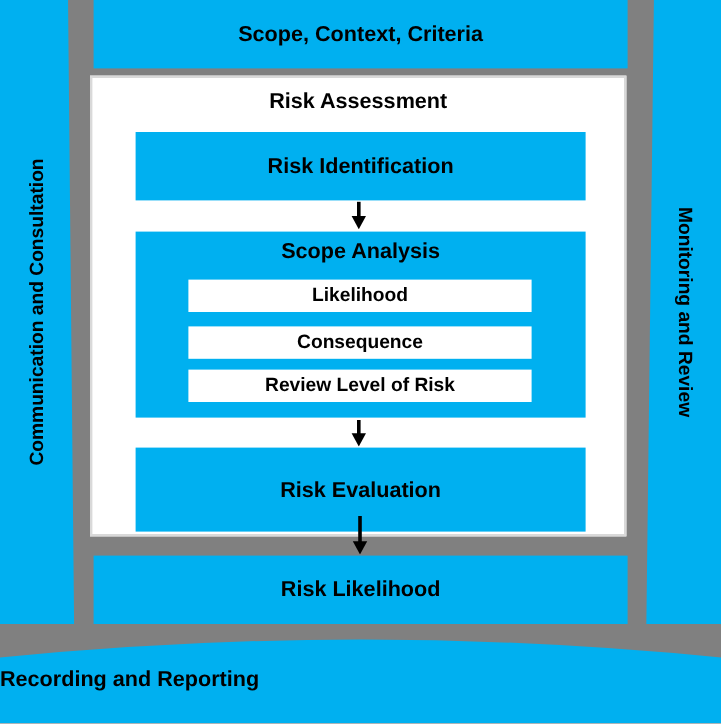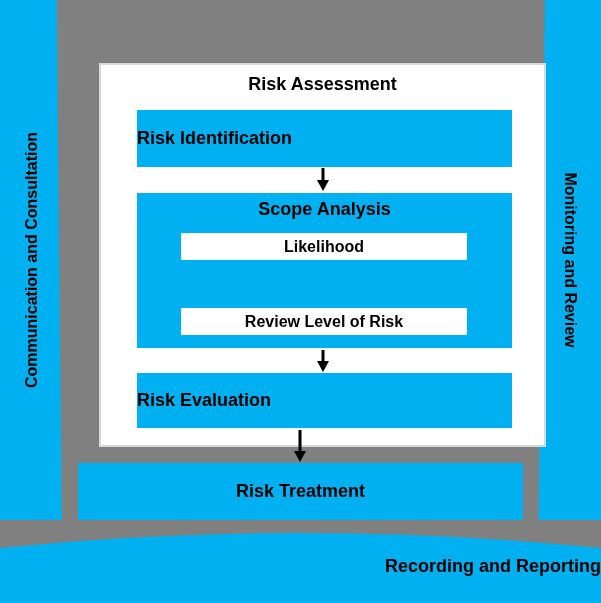--- a/index.html
+++ b/index.html
@@ -30,37 +30,36 @@
   .rot-ccw { transform: rotate(-90deg); }
   .rot-cw  { transform: rotate(90deg); }
 
   .panel {
     position: absolute;
     left: 75px; top: 63px;
     width: 447px; height: 384px;
     background: #FFFFFF;
     border: 2px solid #D9D9D9;
     box-sizing: border-box;
-    margin-left: 24px;
   }
   .panel-title {
     text-align: center;
     padding-top: 9px;
     font-size: 18px;
   }
   .node {
     position: absolute;
     background: #00B0F0;
     left: 36px;
     width: 375px;
   }
-  .node-flex { display: flex; align-items: center; font-size: 18px; }
+  .node-flex { display: flex; align-items: center; justify-content: center; font-size: 18px; }
   .node-identification { top: 45px;  height: 57px; }
   .node-analysis       { top: 128px; height: 155px; }
-  .node-evaluation     { top: 308px; height: 55px; }
+  .node-evaluation     { top: 308px; height: 70px; }
   .node-label { text-align: center; padding-top: 6px; font-size: 18px; }
   .sub-node {
     position: absolute;
     left: 44px;
     width: 286px;
     height: 27px;
     background: #FFFFFF;
     display: flex; align-items: center; justify-content: center;
     font-size: 16px;
     text-align: right;
@@ -73,30 +72,33 @@
   .arrow-1 { top: 103px; }
   .arrow-2 { top: 285px; }
   .arrow-3 { position: absolute; left: 292px; top: 430px; transform: none; z-index: 3; }
 
   .wave { position: absolute; left: 0; top: 528px; width: 601px; height: 75px; }
   .wave svg { position: absolute; left: 0; top: 0; }
   .wave-label {
     position: absolute;
     left: 0; top: 28px;
     width: 100%;
-    text-align: right;
+    text-align: left;
     font-size: 18px;
     z-index: 2;
   }
 </style>
 </head>
 <body>
 
 <div class="page">
 
+  <div class="bar top-bar">
+    <span>Scope, Context, Criteria</span>
+  </div>
 
   <div class="bar left-bar">
     <span class="vtext rot-ccw">Communication and Consultation</span>
   </div>
 
   <div class="bar right-bar">
     <span class="vtext rot-cw">Monitoring and Review</span>
   </div>
 
   <div class="panel">
@@ -109,20 +111,23 @@
     <svg class="arrow arrow-1" width="16" height="23">
       <rect x="6.5" y="0" width="3" height="13" fill="#000"></rect>
       <polygon points="2,12 14,12 8,23" fill="#000"></polygon>
     </svg>
 
     <div class="node node-analysis">
       <div class="node-label">Scope Analysis</div>
       <div class="sub-node sub-0">
         <span>Likelihood</span>
       </div>
+      <div class="sub-node sub-1">
+        <span>Consequence</span>
+      </div>
       <div class="sub-node sub-2">
         <span>Review Level of Risk</span>
       </div>
     </div>
 
     <svg class="arrow arrow-2" width="16" height="22">
       <rect x="6.5" y="0" width="3" height="12" fill="#000"></rect>
       <polygon points="2,11 14,11 8,22" fill="#000"></polygon>
     </svg>
 
@@ -130,21 +135,21 @@
       <span>Risk Evaluation</span>
     </div>
   </div>
 
   <svg class="arrow-3" width="16" height="32">
     <rect x="6.5" y="0" width="3" height="22" fill="#000"></rect>
     <polygon points="2,21 14,21 8,32" fill="#000"></polygon>
   </svg>
 
   <div class="bar treatment-bar">
-    <span>Risk Treatment</span>
+    <span>Risk Likelihood</span>
   </div>
 
   <div class="wave">
     <svg width="601" height="75">
       <path d="M0,20 Q300.5,-10 601,20 L601,75 L0,75 Z" fill="#00B0F0"></path>
     </svg>
     <span class="wave-label">Recording and Reporting</span>
   </div>
 
 </div>

